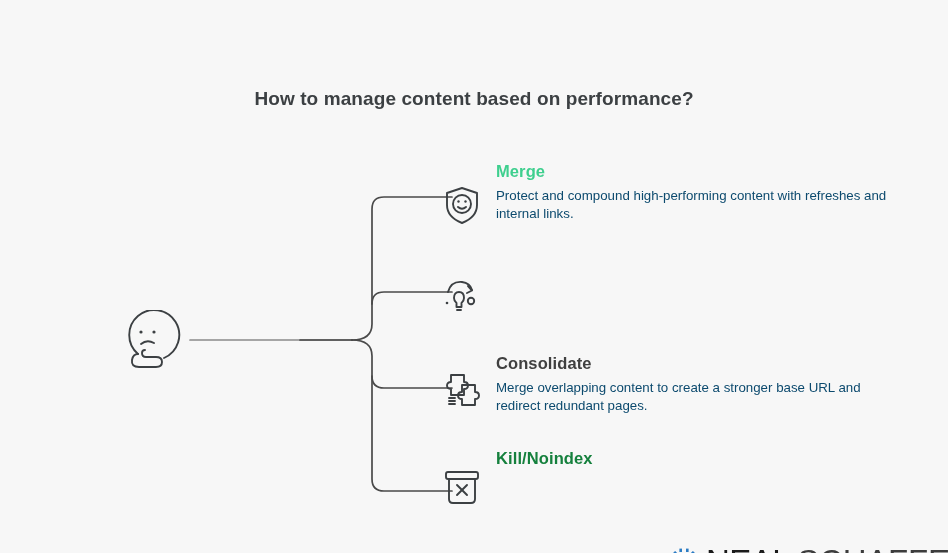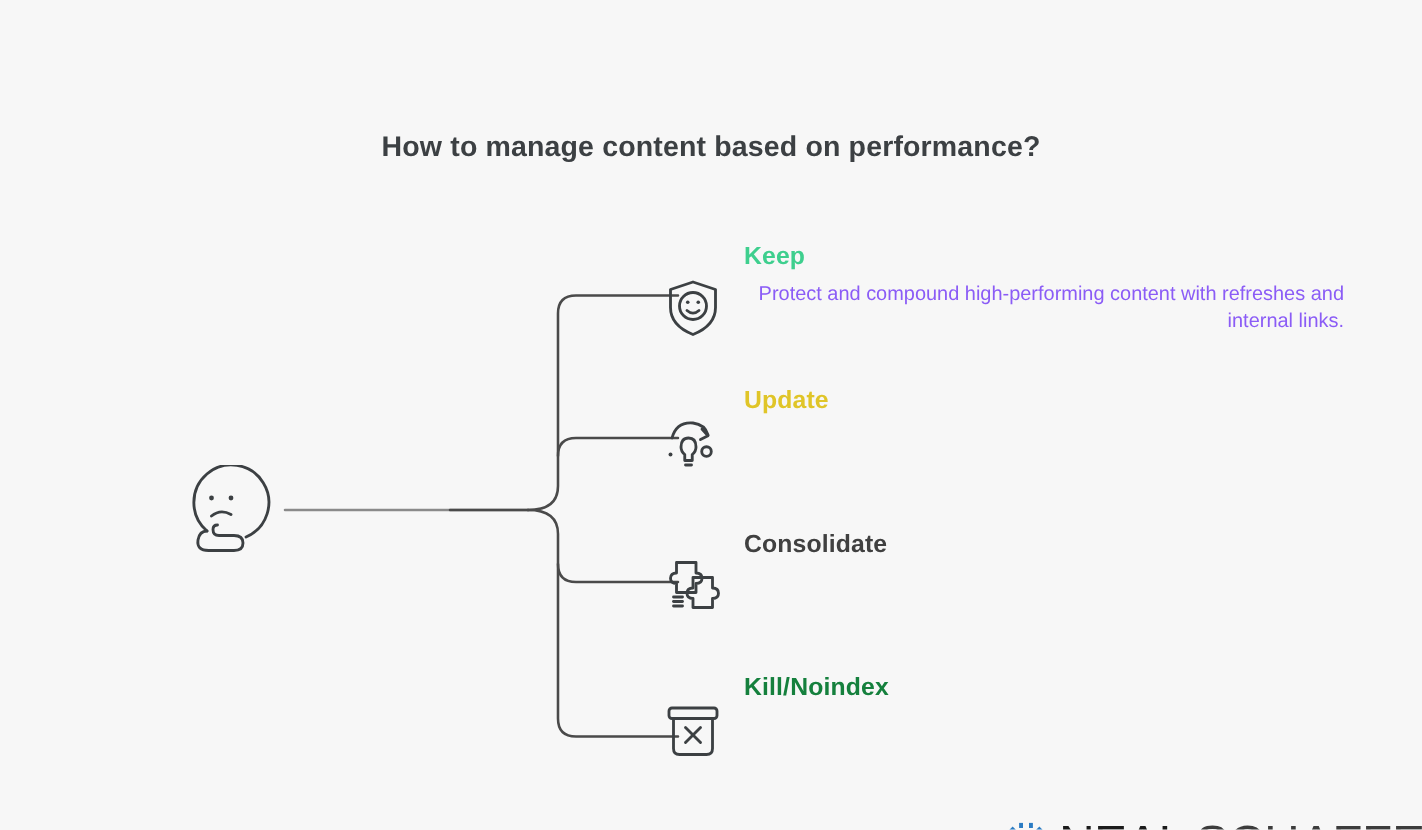--- a/index.html
+++ b/index.html
@@ -63,23 +63,22 @@
   }
   .branch-heading {
     font-size: 16.5px;
     font-weight: bold;
     margin: 0 0 6px 0;
     letter-spacing: 0.1px;
   }
   .branch-desc {
     font-size: 13.3px;
     line-height: 17.5px;
-    color: #8b5cf6;
+    color: #0c4a6e;
     margin: 0;
-    text-align: right;
   }
   .b1 { top: 120px; }
   .b2 { top: 216px; }
   .b3 { top: 312px; }
   .b4 { top: 407px; }
 
   .b1 .branch-icon { top: 21px; }
   .b2 .branch-icon { top: 18px; }
   .b3 .branch-icon { top: 15px; }
   .b4 .branch-icon { top: 16px; }
@@ -153,57 +152,57 @@
         <g fill="none" stroke="#3c4043" stroke-width="1.9" stroke-linecap="round" stroke-linejoin="round">
           <path d="M22,5 L37,10 L37,22 Q37,34 22,40 Q7,34 7,22 L7,10 Z"></path>
           <circle cx="22" cy="21" r="9"></circle>
           <circle cx="18.5" cy="18.5" r="1.2" fill="#3c4043" stroke="none"></circle>
           <circle cx="25.5" cy="18.5" r="1.2" fill="#3c4043" stroke="none"></circle>
           <path d="M18,24 Q22,27.5 26,24"></path>
         </g>
       </svg>
     </div>
     <div class="branch-text">
-      <div class="branch-heading" style="color:#3ecf8e">Keep</div>
+      <div class="branch-heading" style="color:#3ecf8e">Merge</div>
       <div class="branch-desc">Protect and compound high-performing content with refreshes and internal links.</div>
     </div>
   </div>
 
   <div class="branch b2">
     <div class="branch-icon">
       <svg width="44" height="44" viewBox="0 0 44 44">
         <g fill="none" stroke="#3c4043" stroke-width="1.9" stroke-linecap="round" stroke-linejoin="round">
           <path d="M14,22 Q14,16 19,16 Q24,16 24,22 Q24,25 21.5,27 L21.5,31 L16.5,31 L16.5,27 Q14,25 14,22 Z"></path>
           <line x1="17" y1="34" x2="21" y2="34"></line>
           <path d="M8,16 Q11,5 22,6 Q30,7 32,14"></path>
           <path d="M28,10 L32,14.5 L27,17"></path>
           <circle cx="31" cy="25" r="3.2"></circle>
           <circle cx="7" cy="27" r="1.3" fill="#3c4043" stroke="none"></circle>
         </g>
       </svg>
     </div>
     <div class="branch-text">
-      <div class="branch-heading" style="color:#e0c528">Update</div>
     </div>
   </div>
 
   <div class="branch b3">
     <div class="branch-icon">
       <svg width="44" height="44" viewBox="0 0 44 44">
         <g fill="none" stroke="#3c4043" stroke-width="1.9" stroke-linecap="round" stroke-linejoin="round">
           <path d="M11,6 L24,6 L24,13 Q28,13 28,16.5 Q28,20 24,20 L24,26 L11,26 L11,20 Q7,20 7,16.5 Q7,13 11,13 Z"></path>
           <path d="M22,16 L35,16 L35,23 Q39,23 39,26.5 Q39,30 35,30 L35,36 L22,36 L22,30 Q18,30 18,26.5 Q18,23 22,23 Z"></path>
           <line x1="9" y1="29" x2="15" y2="29"></line>
           <line x1="9" y1="32" x2="15" y2="32"></line>
           <line x1="9" y1="35" x2="15" y2="35"></line>
         </g>
       </svg>
     </div>
     <div class="branch-text">
       <div class="branch-heading" style="color:#404040">Consolidate</div>
+      <div class="branch-desc">Merge overlapping content to create a stronger base URL and redirect redundant pages.</div>
     </div>
   </div>
 
   <div class="branch b4">
     <div class="branch-icon">
       <svg width="44" height="44" viewBox="0 0 44 44">
         <g fill="none" stroke="#3c4043" stroke-width="1.9" stroke-linecap="round" stroke-linejoin="round">
           <rect x="6" y="7" width="32" height="7" rx="2"></rect>
           <path d="M9,14 L9,34 Q9,38 13,38 L31,38 Q35,38 35,34 L35,14"></path>
           <line x1="17" y1="20" x2="27" y2="30"></line>

